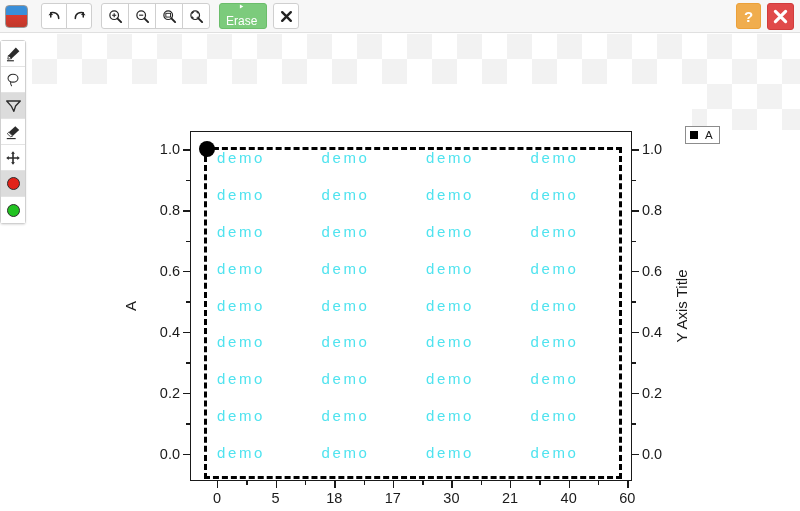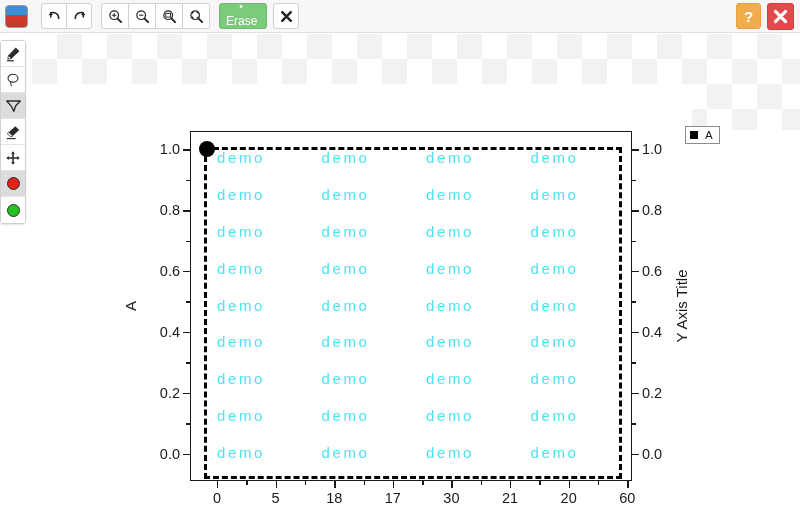--- a/index.html
+++ b/index.html
@@ -352,21 +352,21 @@
           <div class="xlab" style="left: 85.5862px;">5</div>
           <div class="tick major-x" style="left: 144.207px;"></div>
           <div class="xlab" style="left: 144.207px;">18</div>
           <div class="tick major-x" style="left: 202.828px;"></div>
           <div class="xlab" style="left: 202.828px;">17</div>
           <div class="tick major-x" style="left: 261.448px;"></div>
           <div class="xlab" style="left: 261.448px;">30</div>
           <div class="tick major-x" style="left: 320.069px;"></div>
           <div class="xlab" style="left: 320.069px;">21</div>
           <div class="tick major-x" style="left: 378.69px;"></div>
-          <div class="xlab" style="left: 378.69px;">20</div>
+          <div class="xlab" style="left: 378.69px;">40</div>
           <div class="tick major-x" style="left: 437.31px;"></div>
           <div class="xlab" style="left: 437.31px;">60</div>
           <div class="tick minor-x" style="left: 56.2759px;"></div>
           <div class="tick minor-x" style="left: 114.897px;"></div>
           <div class="tick minor-x" style="left: 173.517px;"></div>
           <div class="tick minor-x" style="left: 232.138px;"></div>
           <div class="tick minor-x" style="left: 290.759px;"></div>
           <div class="tick minor-x" style="left: 349.379px;"></div>
           <div class="tick minor-x" style="left: 408px;"></div>
         </div>

